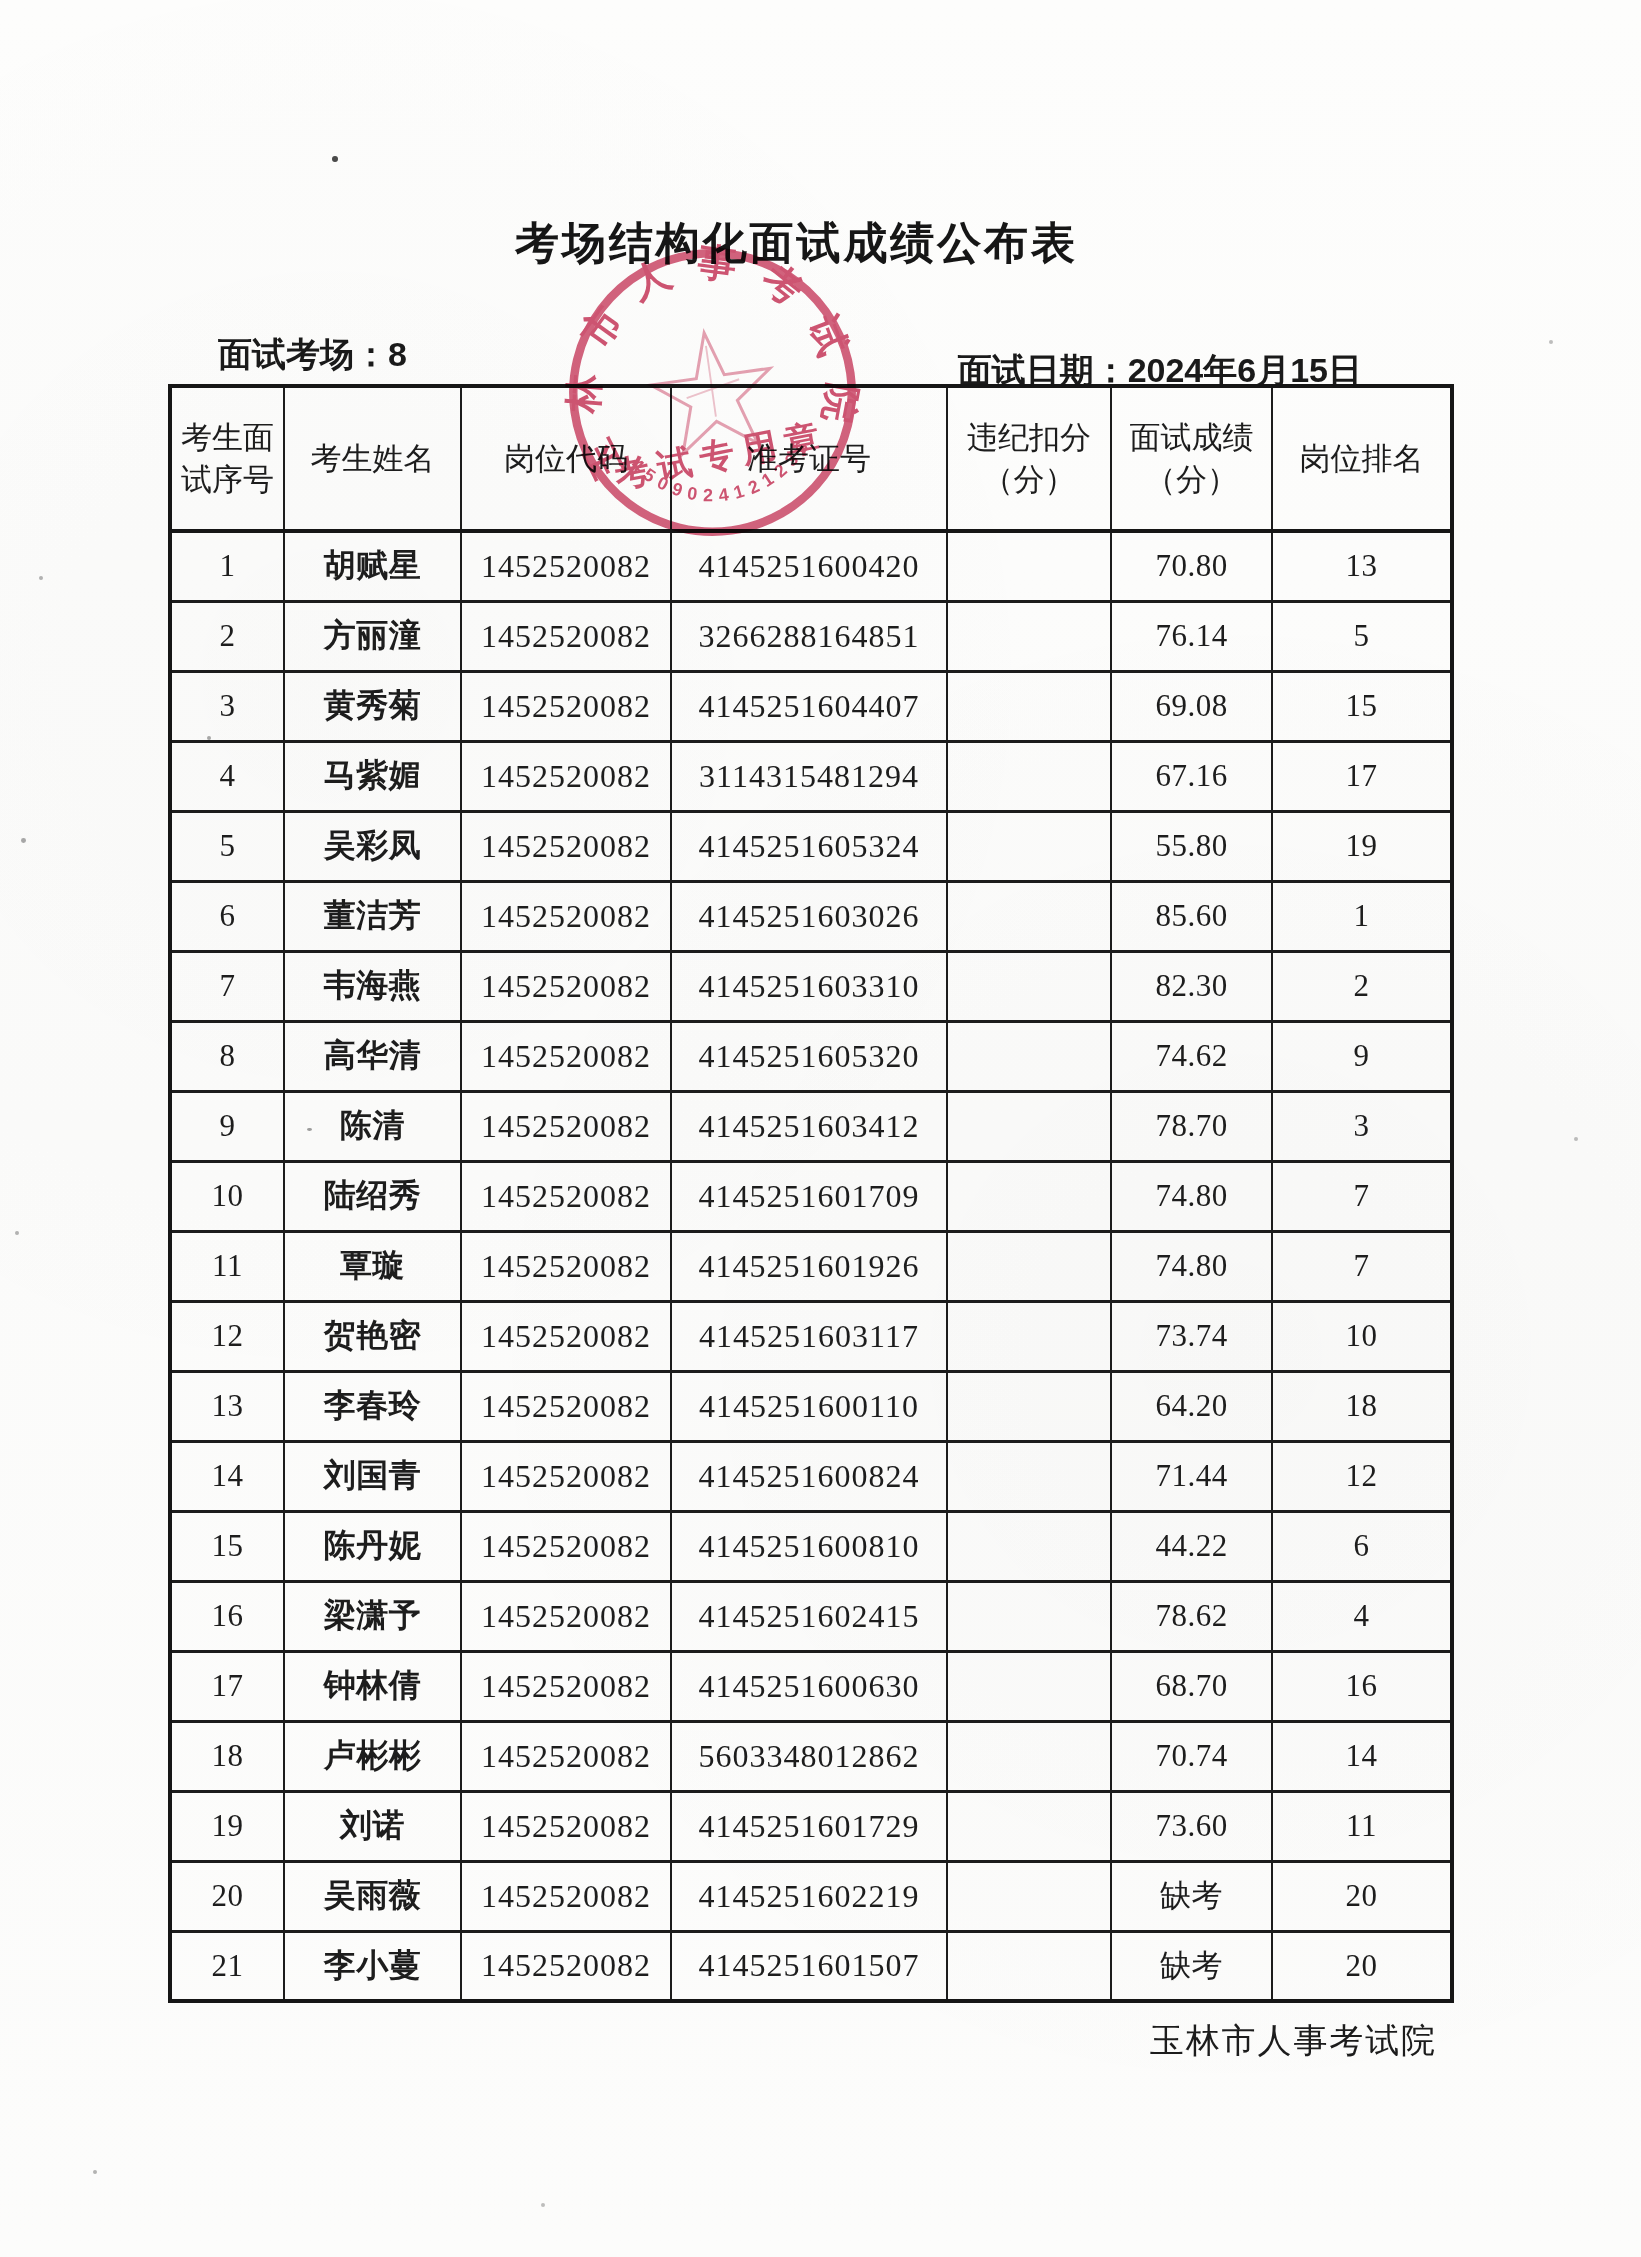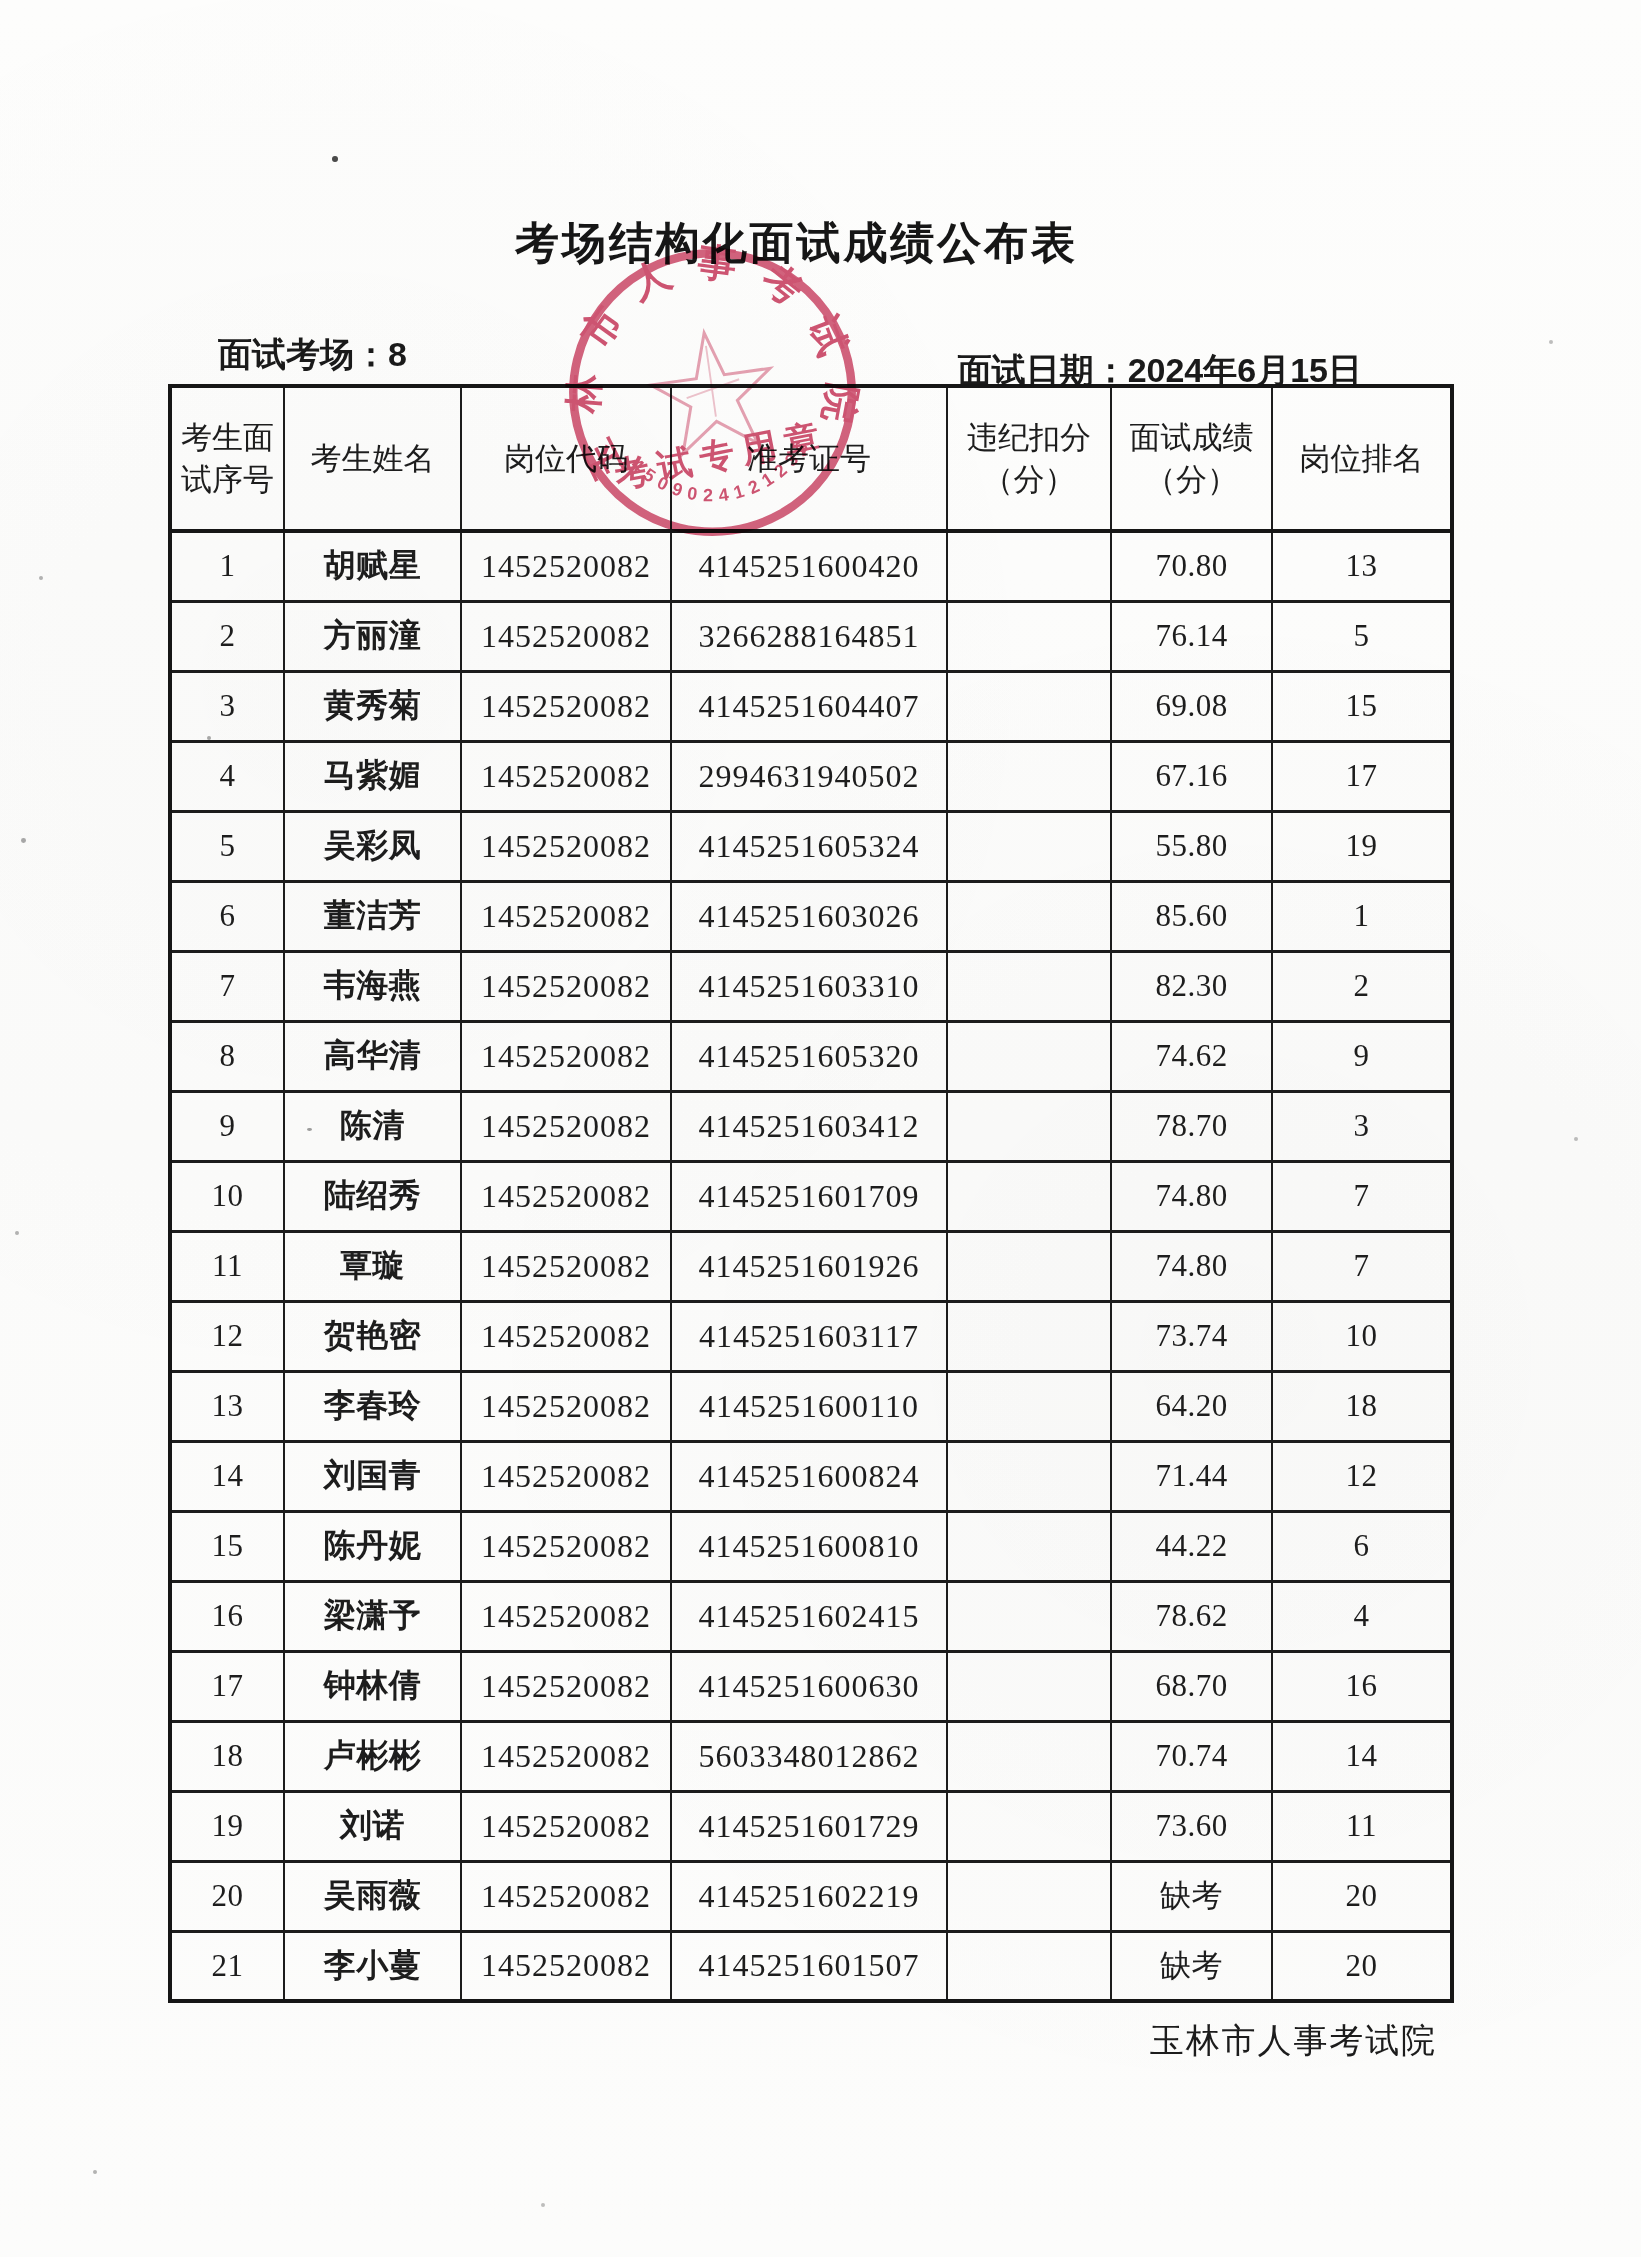--- a/index.html
+++ b/index.html
@@ -145,21 +145,21 @@
           <td>1452520082</td>
           <td>4145251604407</td>
           <td></td>
           <td>69.08</td>
           <td>15</td>
         </tr>
         <tr>
           <td>4</td>
           <td>马紫媚</td>
           <td>1452520082</td>
-          <td>2994631940502</td>
+          <td>3114315481294</td>
           <td></td>
           <td>67.16</td>
           <td>17</td>
         </tr>
         <tr>
           <td>5</td>
           <td>吴彩凤</td>
           <td>1452520082</td>
           <td>4145251605324</td>
           <td></td>

